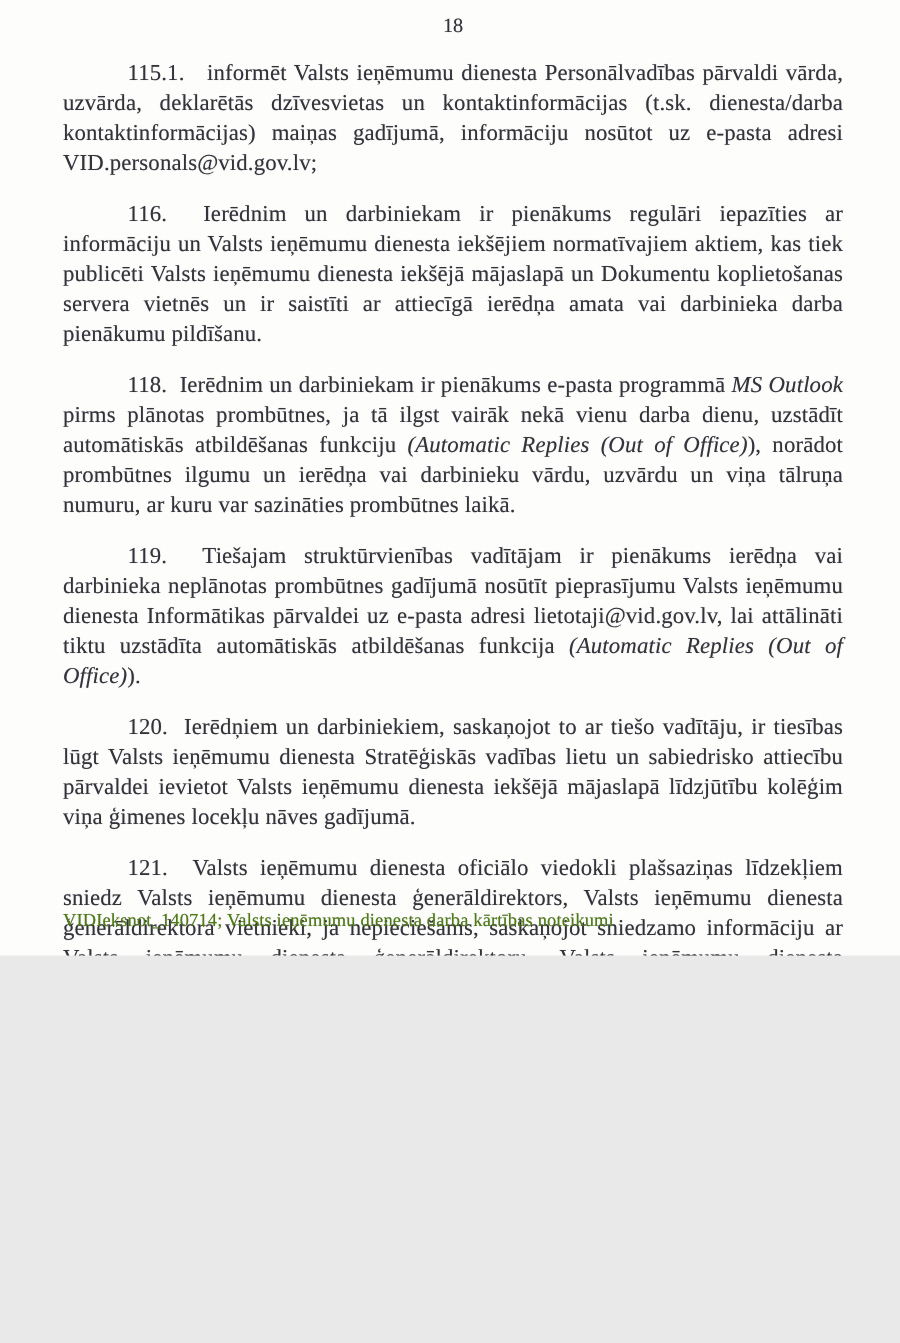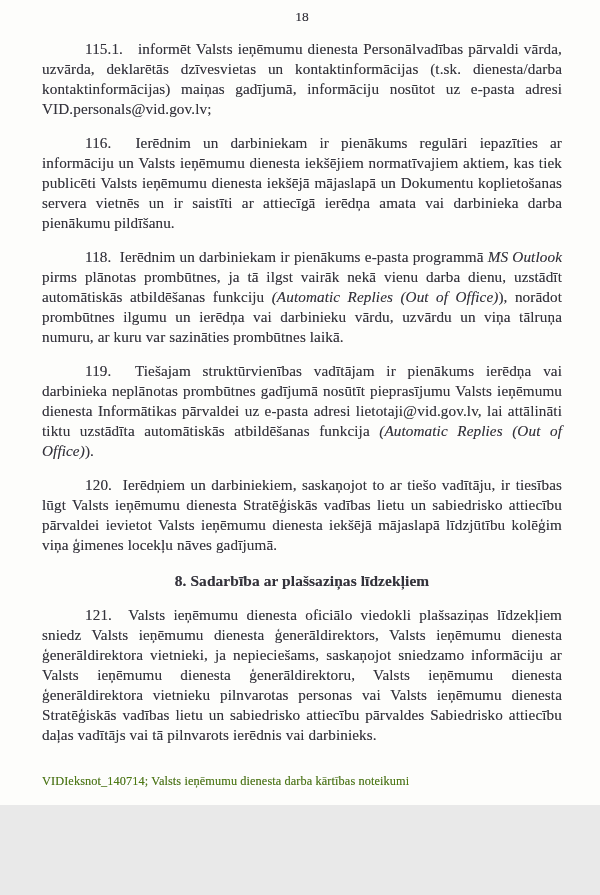--- a/index.html
+++ b/index.html
@@ -3,21 +3,21 @@
 <meta charset="utf-8">
 <style>
   html, body { margin: 0; padding: 0; }
   body {
     width: 600px; height: 895px;
     background: #e9e9e9;
     font-family: "Liberation Serif", "DejaVu Serif", serif;
   }
   .page {
     position: relative;
-    width: 600px; height: 805px;
+    width: 600px; height: 637px;
     box-sizing: border-box;
     background: #fdfdfb;
     color: #34333b;
     padding: 8px 38px 0 42px;
     overflow: hidden;
     text-shadow: 0 0 0.6px rgba(52, 51, 65, 0.45); 
   }
   .page-number {
     text-align: center;
     font-size: 13.5px;
@@ -55,18 +55,17 @@
 
 <div class="page">
   <div class="page-number">18</div>
 
   <div class="doc-body" id="doc-body">
       <p class="para first">115.1.&nbsp;&nbsp;&nbsp;informēt Valsts ieņēmumu dienesta Personālvadības pārvaldi vārda, uzvārda, deklarētās dzīvesvietas un kontaktinformācijas (t.sk. dienesta/darba kontaktinformācijas) maiņas gadījumā, informāciju nosūtot uz e-pasta adresi VID.personals@vid.gov.lv;</p>
       <p class="para">116.&nbsp;&nbsp;Ierēdnim un darbiniekam ir pienākums regulāri iepazīties ar informāciju un Valsts ieņēmumu dienesta iekšējiem normatīvajiem aktiem, kas tiek publicēti Valsts ieņēmumu dienesta iekšējā mājaslapā un Dokumentu koplietošanas servera vietnēs un ir saistīti ar attiecīgā ierēdņa amata vai darbinieka darba pienākumu pildīšanu.</p>
       <p class="para">118.&nbsp;&nbsp;Ierēdnim un darbiniekam ir pienākums e-pasta programmā <i>MS Outlook</i> pirms plānotas prombūtnes, ja tā ilgst vairāk nekā vienu darba dienu, uzstādīt automātiskās atbildēšanas funkciju <i>(Automatic Replies (Out of Office)</i>), norādot prombūtnes ilgumu un ierēdņa vai darbinieku vārdu, uzvārdu un viņa tālruņa numuru, ar kuru var sazināties prombūtnes laikā.</p>
       <p class="para">119.&nbsp;&nbsp;Tiešajam struktūrvienības vadītājam ir pienākums ierēdņa vai darbinieka neplānotas prombūtnes gadījumā nosūtīt pieprasījumu Valsts ieņēmumu dienesta Informātikas pārvaldei uz e-pasta adresi lietotaji@vid.gov.lv, lai attālināti tiktu uzstādīta automātiskās atbildēšanas funkcija <i>(Automatic Replies (Out of Office)</i>).</p>
       <p class="para">120.&nbsp;&nbsp;Ierēdņiem un darbiniekiem, saskaņojot to ar tiešo vadītāju, ir tiesības lūgt Valsts ieņēmumu dienesta Stratēģiskās vadības lietu un sabiedrisko attiecību pārvaldei ievietot Valsts ieņēmumu dienesta iekšējā mājaslapā līdzjūtību kolēģim viņa ģimenes locekļu nāves gadījumā.</p>
-      <p class="heading">8. Sadarbība ar plašsaziņas līdzekļiem</p>
       <p class="para">121.&nbsp;&nbsp;Valsts ieņēmumu dienesta oficiālo viedokli plašsaziņas līdzekļiem sniedz Valsts ieņēmumu dienesta ģenerāldirektors, Valsts ieņēmumu dienesta ģenerāldirektora vietnieki, ja nepieciešams, saskaņojot sniedzamo informāciju ar Valsts ieņēmumu dienesta ģenerāldirektoru, Valsts ieņēmumu dienesta ģenerāldirektora vietnieku pilnvarotas personas vai Valsts ieņēmumu dienesta Stratēģiskās vadības lietu un sabiedrisko attiecību pārvaldes Sabiedrisko attiecību daļas vadītājs vai tā pilnvarots ierēdnis vai darbinieks.</p>
     </div>
 
   <div class="footer-note">VIDIeksnot_140714; Valsts ieņēmumu dienesta darba kārtības noteikumi</div>
 </div>
 
 </body></html>

